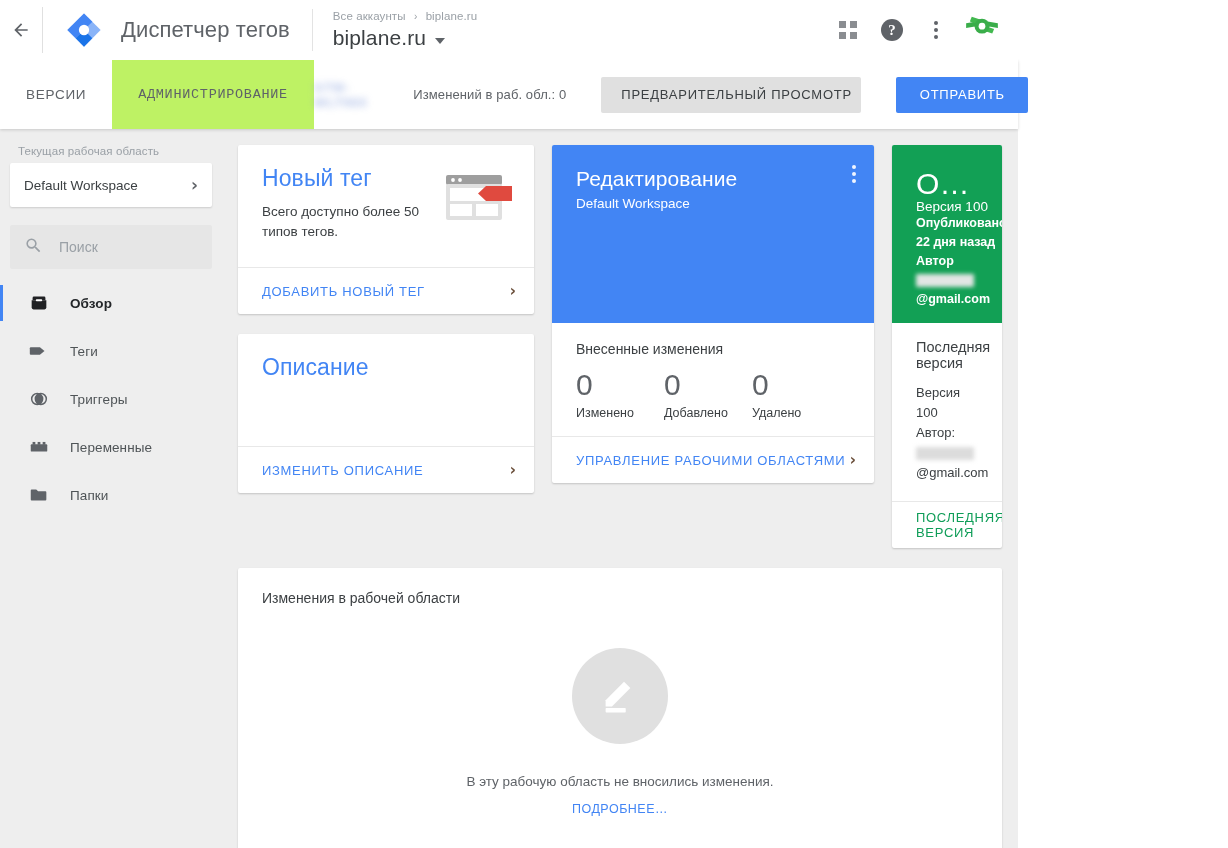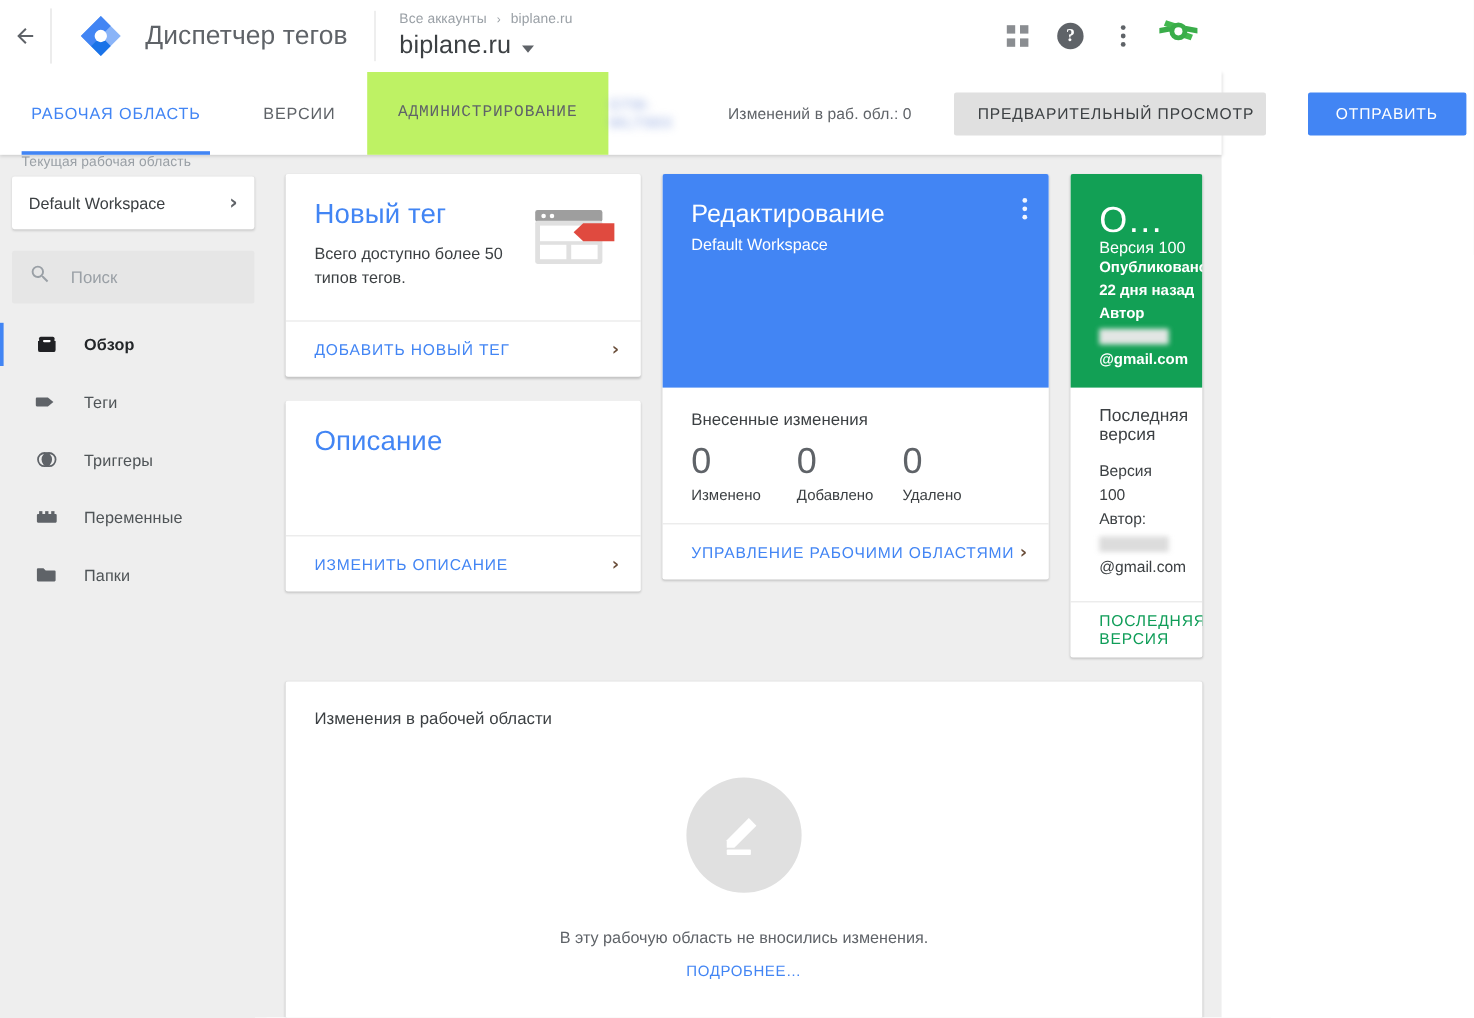--- a/index.html
+++ b/index.html
@@ -93,21 +93,21 @@
   }
   .btn-preview { background: #e0e0e0; color: #3c4043; min-width: 260px; }
   .btn-submit { background: #4285f4; color: #fff; min-width: 132px; }
 
   
   .body { flex: 1; display: flex; min-height: 0; background: #eeeeee; }
 
   
   .sidebar {
     width: 222px; min-width: 222px; background: #eeeeee;
-    position: relative;
+    padding-top: 16px; position: relative;
   }
   .ws-label { font-size: 11.5px; color: #9aa0a6; padding: 0 18px 6px 18px; letter-spacing: .1px; }
   .ws-select {
     margin: 0 10px; background: #fff; height: 44px; border-radius: 2px;
     display: flex; align-items: center; justify-content: space-between;
     padding: 0 14px; cursor: pointer;
     box-shadow: 0 1px 2px rgba(0,0,0,.14);
   }
   .ws-name { font-size: 13.5px; color: #3c4043; }
   .chev { color: #5f6368; font-size: 17px; line-height: 1; font-weight: bold; font-family: "DejaVu Sans", sans-serif; }
@@ -277,23 +277,20 @@
             <circle cx="18" cy="13" r="8" fill="#3aad4a"></circle>
             <circle cx="18" cy="13" r="3.6" fill="#ffffff"></circle>
           </svg>
         </span>
       </div>
     </div>
   </div>
 
   <div class="tabbar">
     <div class="tabs">
-      <div class="tab active">
-        <span>РАБОЧАЯ ОБЛАСТЬ</span>
-      </div>
       <div class="tab">
         <span>ВЕРСИИ</span>
       </div>
       <div class="tab shaded">
         <span>АДМИНИСТРИРОВАНИЕ</span>
       </div>
     </div>
     <div class="tabbar-right">
       <span class="gtm-id">GTM-WLT98X</span>
       <span class="changes-count">Изменений в раб. обл.: 0</span>

